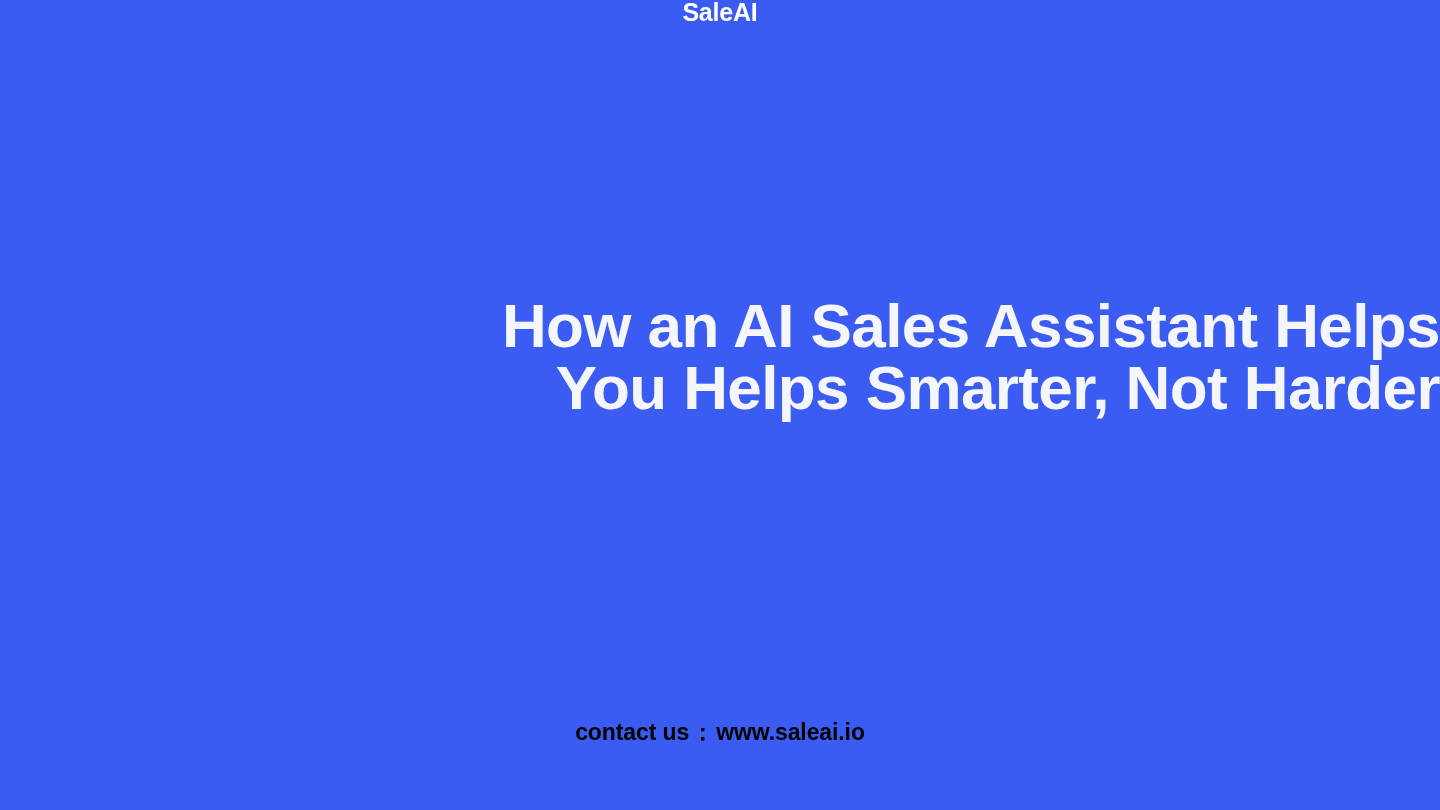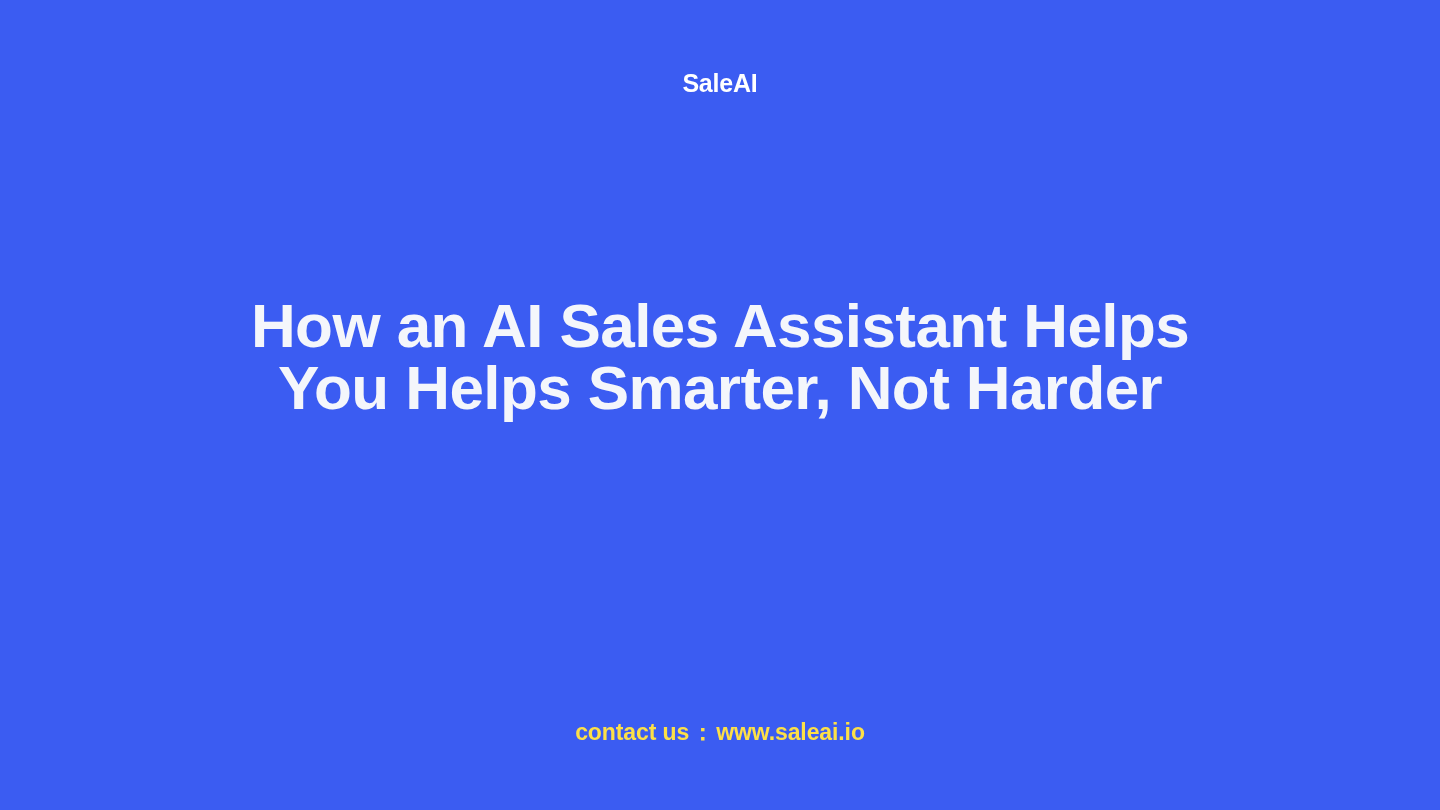--- a/index.html
+++ b/index.html
@@ -24,21 +24,20 @@
   }
 
   
   .brand-bar {
     position: absolute;
     top: 0;
     left: 0;
     width: 1440px;
     height: 166px;
     display: flex;
-    align-items: center;
     justify-content: center;
   }
 
   .brand-logo {
     font-family: "Liberation Sans", sans-serif;
     font-size: 25px;
     font-weight: 700;
     line-height: 1;
     color: #ffffff;
     letter-spacing: -0.2px;
@@ -46,21 +45,21 @@
   }
 
   
   .headline-block {
     position: absolute;
     top: 295px;
     left: 0;
     width: 1440px;
     display: flex;
     flex-direction: column;
-    align-items: center;
+    align-items: flex-end;
     justify-content: center;
   }
 
   .headline-line {
     font-family: "Liberation Sans", sans-serif;
     font-size: 62px;
     font-weight: 700;
     line-height: 62px;
     color: #f4f6fb;
     text-align: center;
@@ -78,21 +77,21 @@
     display: flex;
     align-items: center;
     justify-content: center;
   }
 
   .contact-line {
     font-family: "Liberation Sans", sans-serif;
     font-size: 23px;
     font-weight: 700;
     line-height: 1;
-    color: #fde047;
+    color: #000000;
     white-space: nowrap;
     display: inline-flex;
     align-items: baseline;
   }
 
   .contact-label {
     letter-spacing: -0.1px;
   }
 
   .contact-sep {

